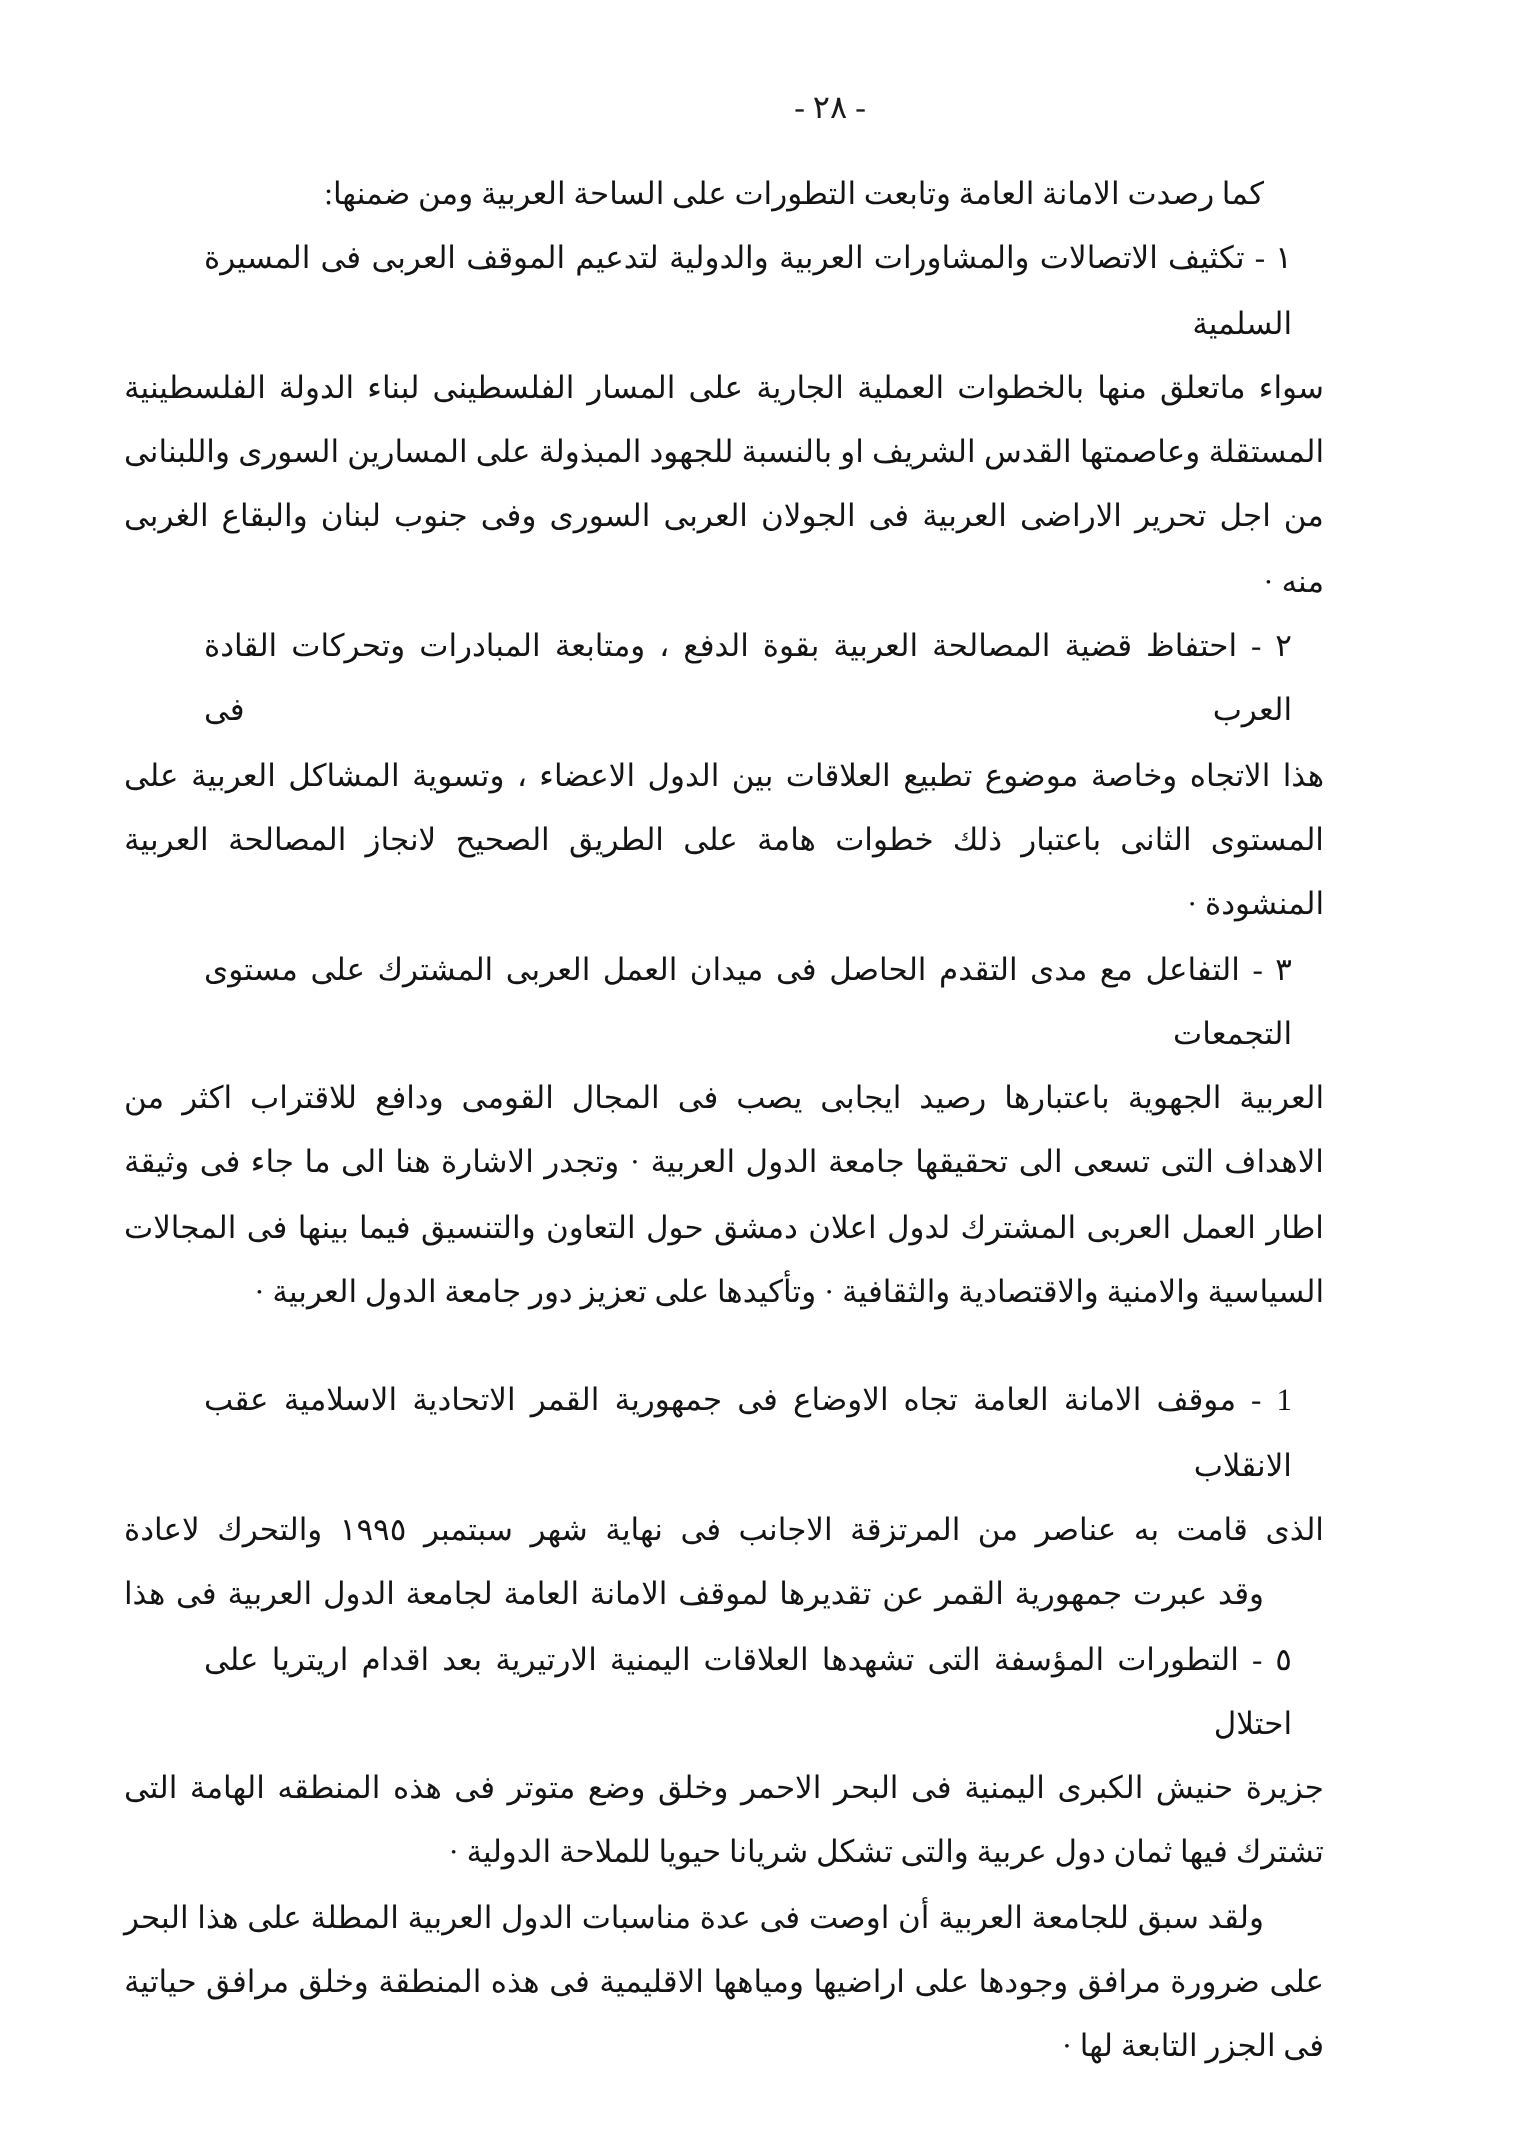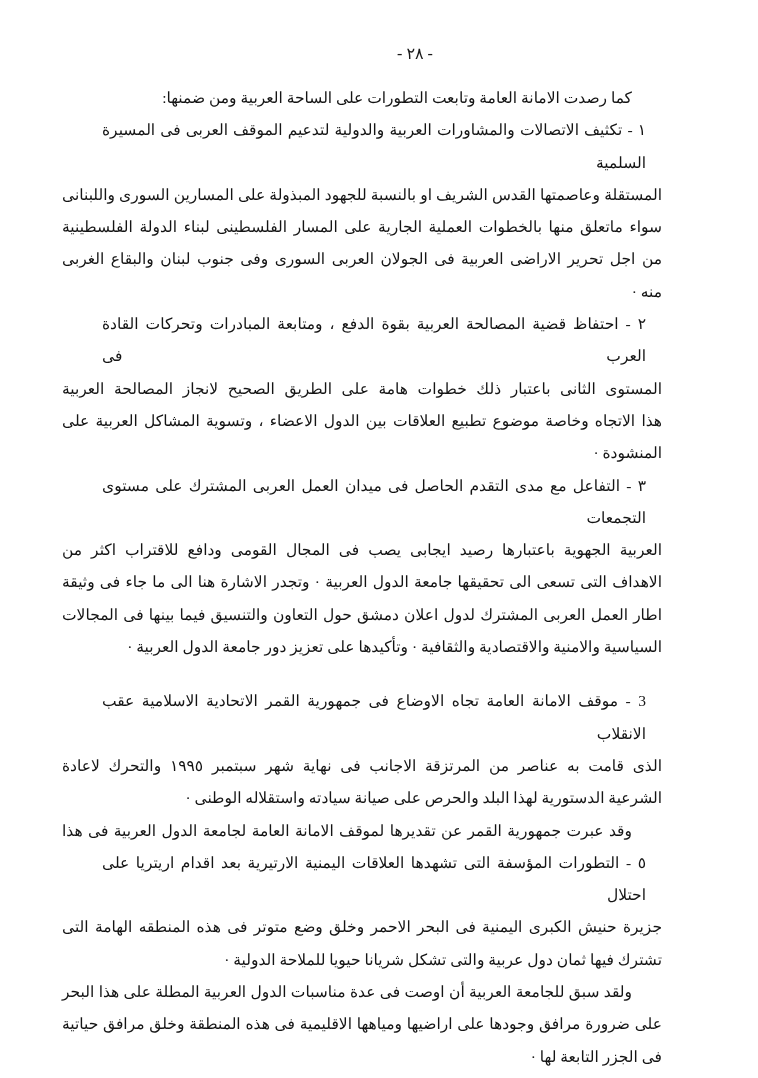--- a/index.html
+++ b/index.html
@@ -66,45 +66,44 @@
   <div class="page-number">- ٢٨ -</div>
 
   <div class="text-block">
 
     <div class="para">
       <div class="line start indent-lg">كما رصدت الامانة العامة وتابعت التطورات على الساحة العربية ومن ضمنها:</div>
     </div>
 
     <div class="para">
       <div class="line just indent-sm">١ - تكثيف الاتصالات والمشاورات العربية والدولية لتدعيم الموقف العربى فى المسيرة السلمية</div>
+      <div class="line just">سواء ماتعلق منها بالخطوات العملية الجارية على المسار الفلسطينى لبناء الدولة الفلسطينية</div>
       <div class="line just">المستقلة وعاصمتها القدس الشريف او بالنسبة للجهود المبذولة على المسارين السورى واللبنانى</div>
-      <div class="line just">سواء ماتعلق منها بالخطوات العملية الجارية على المسار الفلسطينى لبناء الدولة الفلسطينية</div>
       <div class="line just">من اجل تحرير الاراضى العربية فى الجولان العربى السورى وفى جنوب لبنان والبقاع الغربى</div>
       <div class="line start">منه ·</div>
     </div>
 
     <div class="para">
       <div class="line just indent-sm">٢ - احتفاظ قضية المصالحة العربية بقوة الدفع ، ومتابعة المبادرات وتحركات القادة العرب فى</div>
+      <div class="line just">هذا الاتجاه وخاصة موضوع تطبيع العلاقات بين الدول الاعضاء ، وتسوية المشاكل العربية على</div>
       <div class="line just">المستوى الثانى باعتبار ذلك خطوات هامة على الطريق الصحيح لانجاز المصالحة العربية</div>
-      <div class="line just">هذا الاتجاه وخاصة موضوع تطبيع العلاقات بين الدول الاعضاء ، وتسوية المشاكل العربية على</div>
       <div class="line start">المنشودة ·</div>
     </div>
 
     <div class="para">
       <div class="line just indent-sm">٣ - التفاعل مع مدى التقدم الحاصل فى ميدان العمل العربى المشترك على مستوى التجمعات</div>
       <div class="line just">العربية الجهوية باعتبارها رصيد ايجابى يصب فى المجال القومى ودافع للاقتراب اكثر من</div>
       <div class="line just">الاهداف التى تسعى الى تحقيقها جامعة الدول العربية · وتجدر الاشارة هنا الى ما جاء فى وثيقة</div>
       <div class="line just">اطار العمل العربى المشترك لدول اعلان دمشق حول التعاون والتنسيق فيما بينها فى المجالات</div>
       <div class="line start">السياسية والامنية والاقتصادية والثقافية · وتأكيدها على تعزيز دور جامعة الدول العربية ·</div>
     </div>
 
     <div class="para gap-before">
-      <div class="line just indent-sm">3 - موقف الامانة العامة تجاه الاوضاع فى جمهورية القمر الاتحادية الاسلامية عقب الانقلاب</div>
+      <div class="line just indent-sm">1 - موقف الامانة العامة تجاه الاوضاع فى جمهورية القمر الاتحادية الاسلامية عقب الانقلاب</div>
       <div class="line just">الذى قامت به عناصر من المرتزقة الاجانب فى نهاية شهر سبتمبر ١٩٩٥ والتحرك لاعادة</div>
-      <div class="line start">الشرعية الدستورية لهذا البلد والحرص على صيانة سيادته واستقلاله الوطنى ·</div>
     </div>
 
     <div class="para">
       <div class="line just indent-lg">وقد عبرت جمهورية القمر عن تقديرها لموقف الامانة العامة لجامعة الدول العربية فى هذا</div>
     </div>
 
     <div class="para">
       <div class="line just indent-sm">٥ - التطورات المؤسفة التى تشهدها العلاقات اليمنية الارتيرية بعد اقدام اريتريا على احتلال</div>
       <div class="line just">جزيرة حنيش الكبرى اليمنية فى البحر الاحمر وخلق وضع متوتر فى هذه المنطقه الهامة التى</div>
       <div class="line start">تشترك فيها ثمان دول عربية والتى تشكل شريانا حيويا للملاحة الدولية ·</div>

